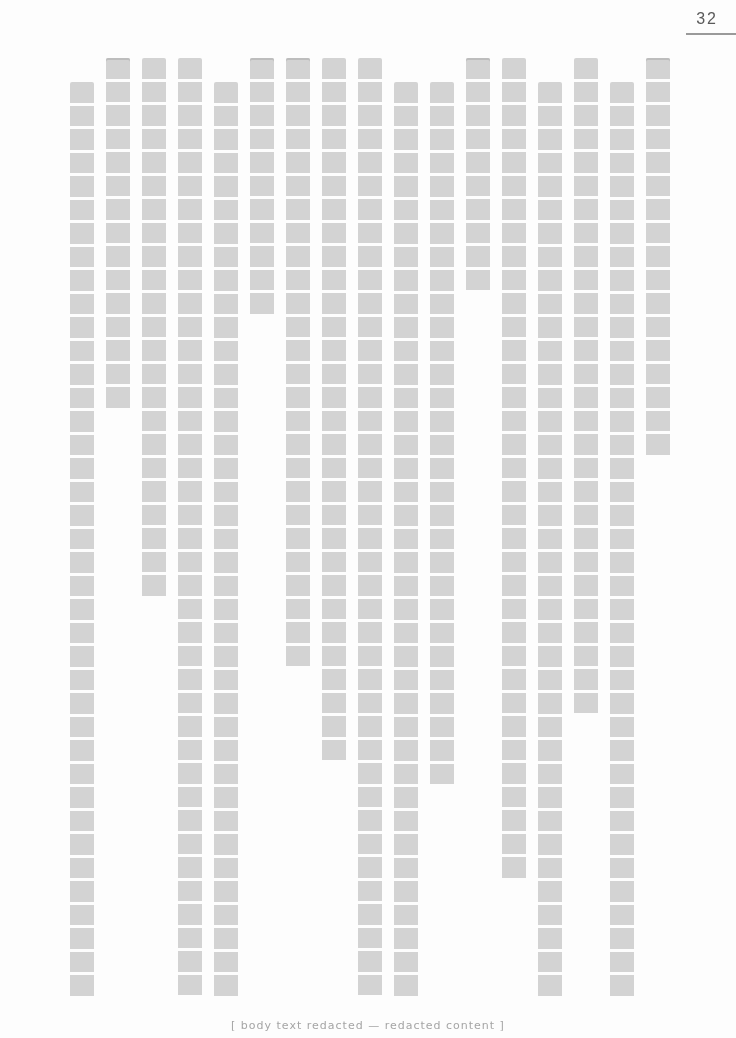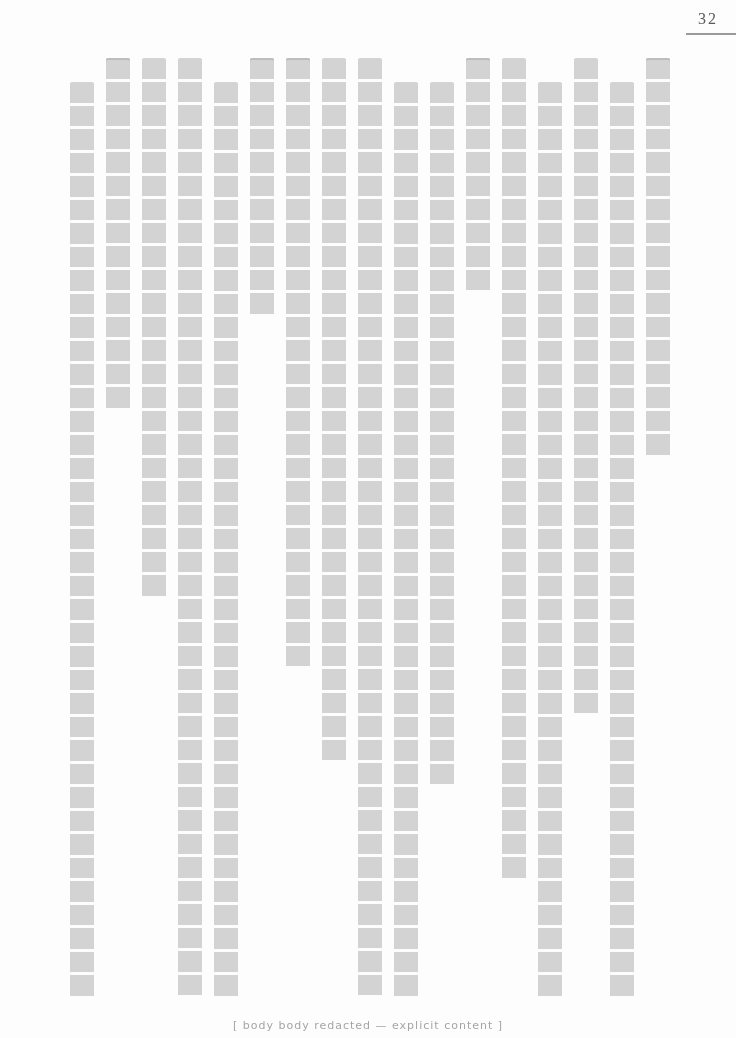--- a/index.html
+++ b/index.html
@@ -12,21 +12,21 @@
     position: relative;
     background: #fdfdfd;
     overflow: hidden;
     font-family: "DejaVu Serif", "Liberation Serif", serif;
   }
   
   .page-number {
     position: absolute;
     top: 10px;
     right: 18px;
-    font-family: Liberation Serif, serif;
+    font-family: Liberation Sans, sans-serif;
     font-size: 16px;
     letter-spacing: 2px;
     color: #5a5a5a;
   }
   .page-number-rule {
     position: absolute;
     top: 33px;
     right: 0;
     width: 50px;
     height: 0;
@@ -99,15 +99,15 @@
       <div class="line" style="height: 705px;"></div>
       <div class="line dialogue" style="height: 611px;"></div>
       <div class="line dialogue" style="height: 258.5px;"></div>
       <div class="line indent" style="height: 916.5px;"></div>
       <div class="line" style="height: 940px;"></div>
       <div class="line" style="height: 540.5px;"></div>
       <div class="line dialogue" style="height: 352.5px;"></div>
       <div class="line indent" style="height: 916.5px;"></div>
     </div>
 
-  <div class="redaction-notice">[ body body redacted — explicit content ]</div>
+  <div class="redaction-notice">[ body text redacted — redacted content ]</div>
 
 </div>
 
 </body></html>

